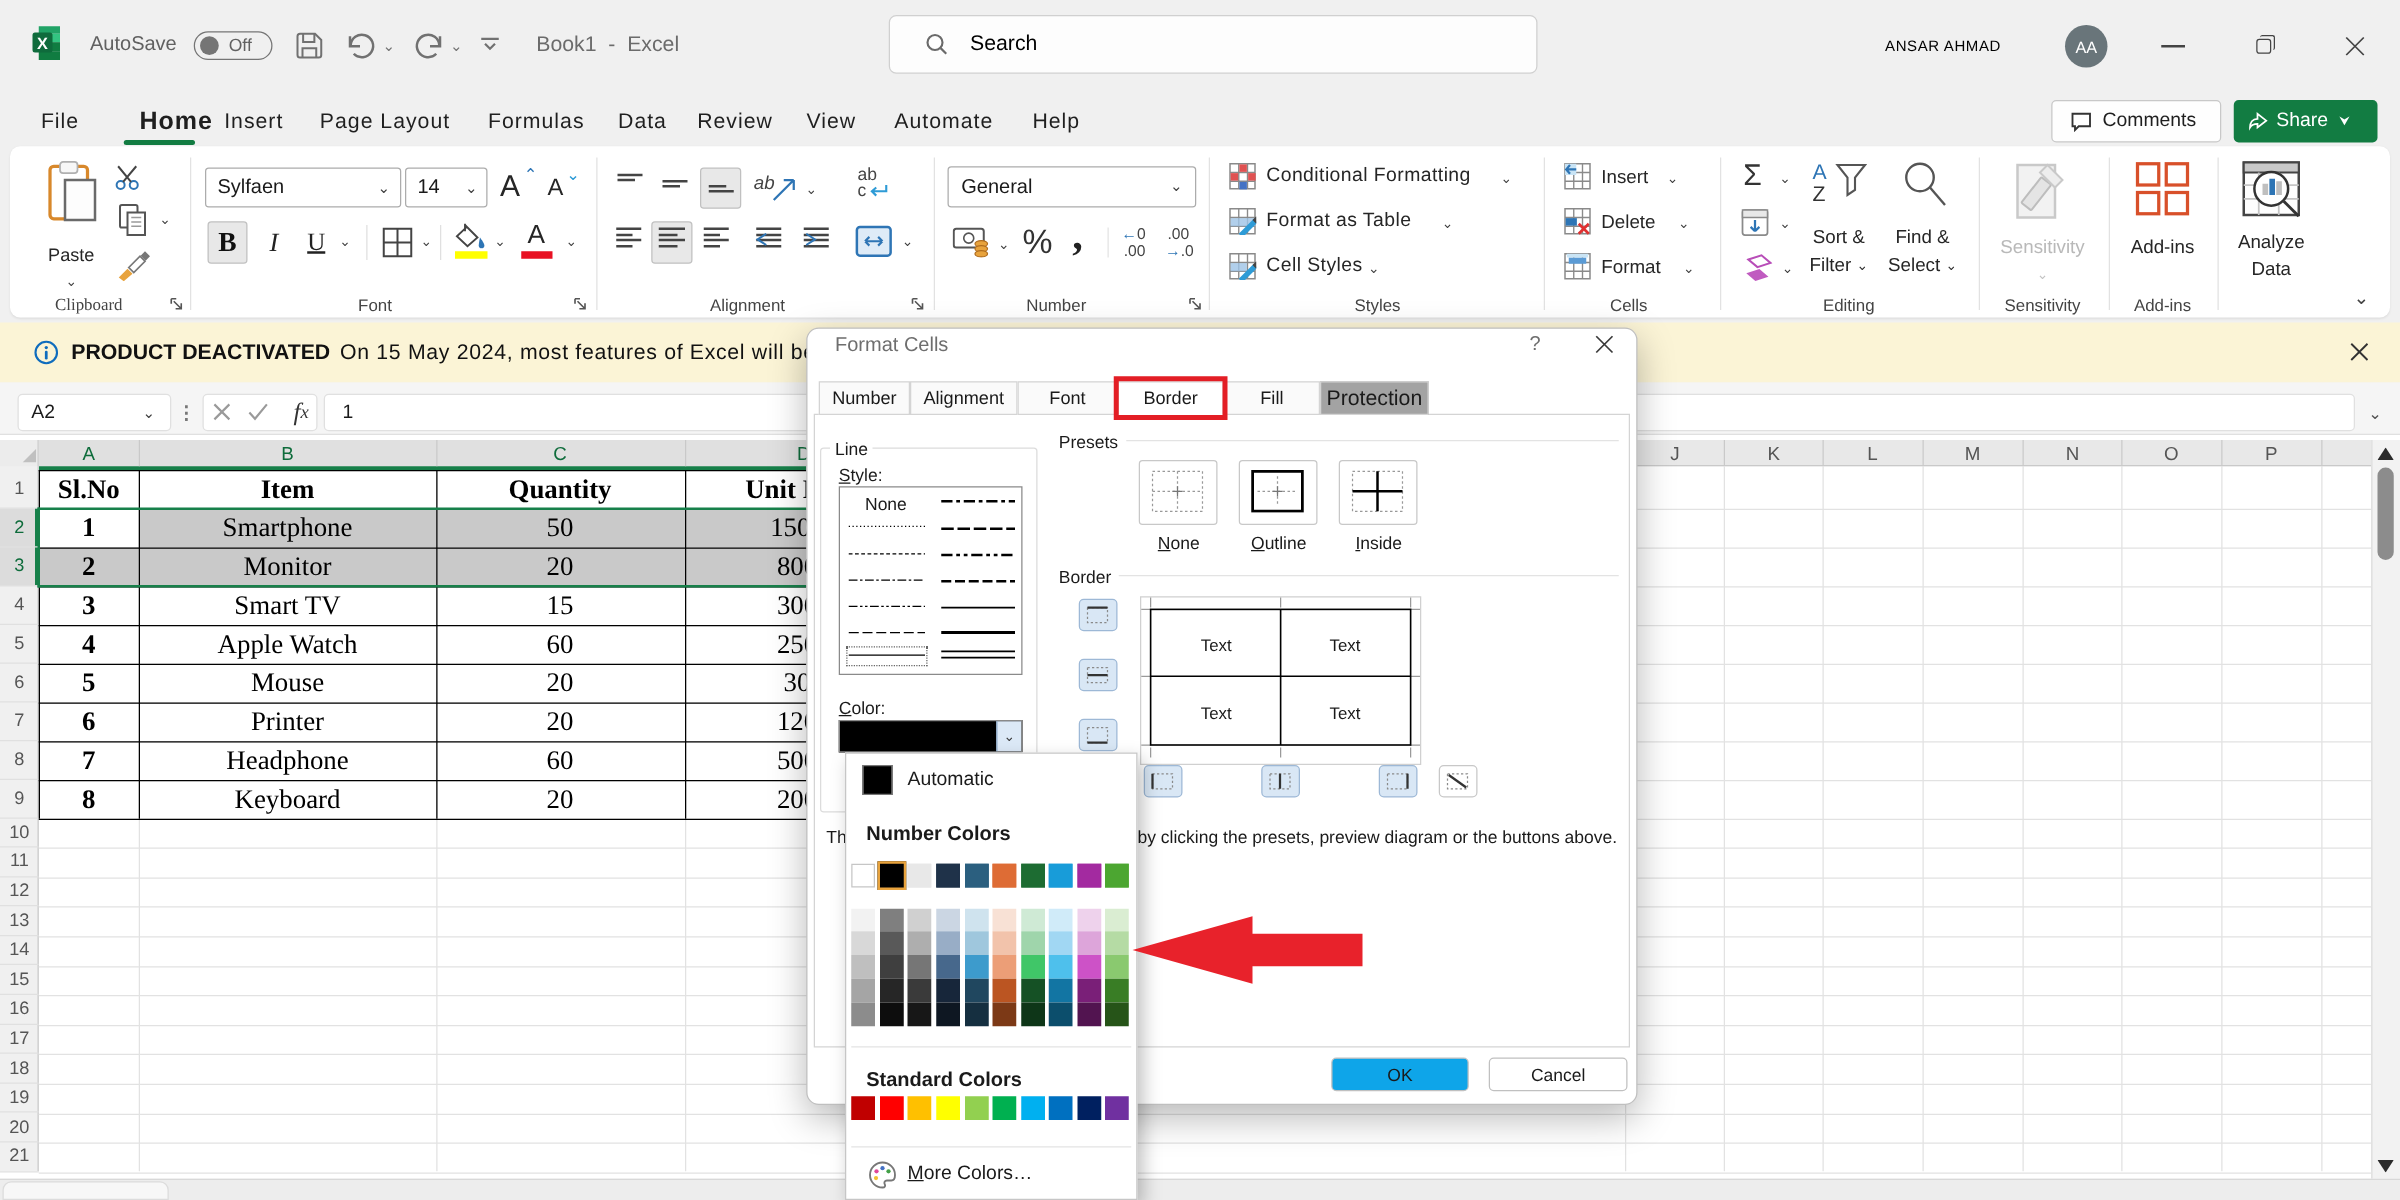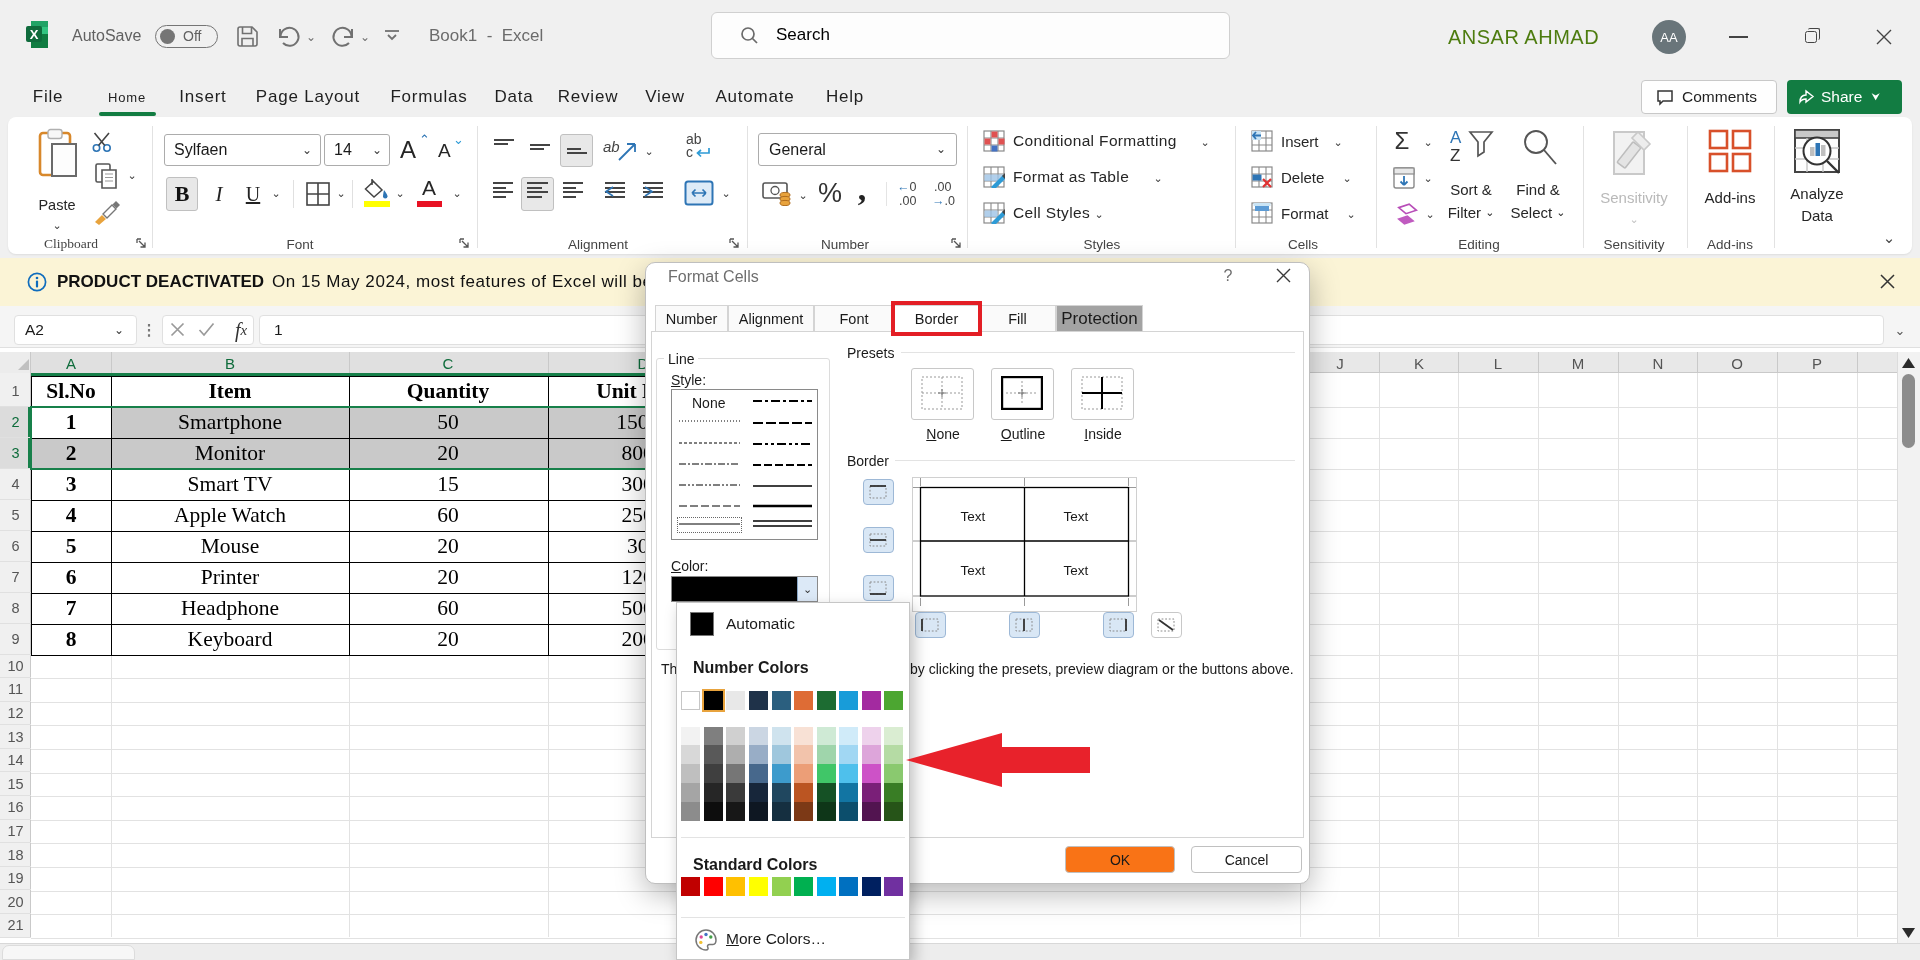--- a/index.html
+++ b/index.html
@@ -43,30 +43,30 @@
 <path d="M1 2 H15"></path>
     <path d="M4 6 L8 10 L12 6"></path>
 </svg>
 <div class="ab cl" style="left:429px;top:24px;height:24px;font-size:17px;color:#6b6b6b;">Book1&nbsp;&nbsp;-&nbsp;&nbsp;Excel</div>
 <div class="ab" style="left:711px;top:12px;width:519px;height:47px;background:#FDFDFD;border:1px solid #D0D0D0;border-radius:6px;"></div>
 <svg class="ab" style="left:740px;top:26px;" width="19" height="19" viewBox="0 0 19 19" fill="none" stroke="#6a6a6a" stroke-width="1.7">
 <circle cx="8" cy="8" r="6"></circle>
     <path d="M12.5 12.5 L17 17"></path>
 </svg>
 <div class="ab cl" style="left:776px;top:23px;height:24px;font-size:17px;color:#000000;">Search</div>
-<div class="ab cl" style="left:1448px;top:25px;height:24px;font-size:20px;color:#4d7c0f;letter-spacing:.5px;">ANSAR AHMAD</div>
+<div class="ab cl" style="left:1508px;top:25px;height:24px;font-size:12px;color:#000000;letter-spacing:.5px;">ANSAR AHMAD</div>
 <div class="ab ct" style="left:1652px;top:20px;width:34px;height:34px;border-radius:50%;background:#69757A;color:#fff;font-size:13px;">AA</div>
 <div class="ab" style="left:1729px;top:36px;width:19px;height:2px;background:#444;"></div>
 <div class="ab" style="left:1805px;top:31px;width:12px;height:12px;border:1.5px solid #444;border-radius:2.5px;"></div>
 <div class="ab" style="left:1808px;top:28px;width:12px;height:12px;border-top:1.5px solid #444;border-right:1.5px solid #444;border-radius:2px;background:transparent;"></div>
 <svg class="ab" style="left:1876px;top:29px;" width="16" height="16" viewBox="0 0 16 16" stroke="#444" stroke-width="1.4">
     <path d="M1 1 L15 15 M15 1 L1 15"></path>
   </svg>
 <div class="ab ct" style="left:-22px;top:84px;width:140px;height:26px;font-size:17px;letter-spacing:0.8px;font-weight:normal;color:#1f1f1f;">File</div>
-<div class="ab ct" style="left:57px;top:84px;width:140px;height:26px;font-size:13px;letter-spacing:0.8px;font-weight:normal;color:#1f1f1f;">Home</div>
+<div class="ab ct" style="left:71px;top:84px;width:140px;height:26px;font-size:20px;letter-spacing:0.8px;font-weight:bold;color:#1f1f1f;">Home</div>
 <div class="ab ct" style="left:133px;top:84px;width:140px;height:26px;font-size:17px;letter-spacing:0.8px;font-weight:normal;color:#1f1f1f;">Insert</div>
 <div class="ab ct" style="left:238px;top:84px;width:140px;height:26px;font-size:17px;letter-spacing:0.8px;font-weight:normal;color:#1f1f1f;">Page Layout</div>
 <div class="ab ct" style="left:359px;top:84px;width:140px;height:26px;font-size:17px;letter-spacing:0.8px;font-weight:normal;color:#1f1f1f;">Formulas</div>
 <div class="ab ct" style="left:444px;top:84px;width:140px;height:26px;font-size:17px;letter-spacing:0.8px;font-weight:normal;color:#1f1f1f;">Data</div>
 <div class="ab ct" style="left:518px;top:84px;width:140px;height:26px;font-size:17px;letter-spacing:0.8px;font-weight:normal;color:#1f1f1f;">Review</div>
 <div class="ab ct" style="left:595px;top:84px;width:140px;height:26px;font-size:17px;letter-spacing:0.8px;font-weight:normal;color:#1f1f1f;">View</div>
 <div class="ab ct" style="left:685px;top:84px;width:140px;height:26px;font-size:17px;letter-spacing:0.8px;font-weight:normal;color:#1f1f1f;">Automate</div>
 <div class="ab ct" style="left:775px;top:84px;width:140px;height:26px;font-size:17px;letter-spacing:0.8px;font-weight:normal;color:#1f1f1f;">Help</div>
 <div class="ab" style="left:99px;top:112px;width:57px;height:3.5px;background:#127C42;border-radius:2px;"></div>
 <div class="ab cl" style="left:1641px;top:80px;width:136px;height:34px;background:#FEFEFE;border:1px solid #C8C8C8;border-radius:4px;">
@@ -648,21 +648,21 @@
 <rect x="8.5" y="10.5" width="208" height="108.5"></rect>
 <path d="M8.5 64 H216.5 M112.5 10.5 V119"></path>
 </g>
   </svg>
 <div class="ab ct" style="left:948px;top:507px;width:50px;height:18px;font-size:13.5px;color:#1a1a1a;">Text</div>
 <div class="ab ct" style="left:1051px;top:507px;width:50px;height:18px;font-size:13.5px;color:#1a1a1a;">Text</div>
 <div class="ab ct" style="left:948px;top:561px;width:50px;height:18px;font-size:13.5px;color:#1a1a1a;">Text</div>
 <div class="ab ct" style="left:1051px;top:561px;width:50px;height:18px;font-size:13.5px;color:#1a1a1a;">Text</div>
 <div class="ab" style="left:661px;top:661px;font-size:14px;color:#1a1a1a;">Th</div>
 <div class="ab" style="left:910px;top:661px;font-size:14px;color:#1a1a1a;">by clicking the presets, preview diagram or the buttons above.</div>
-<div class="ab ct" style="left:1065px;top:846px;width:110px;height:27px;background:#f97316;border:1px solid #C0C0C0;border-radius:4px;font-size:14px;color:#1a1a1a;">OK</div>
+<div class="ab ct" style="left:1065px;top:846px;width:110px;height:27px;background:#0ea5e9;border:1px solid #C0C0C0;border-radius:4px;font-size:14px;color:#1a1a1a;">OK</div>
 <div class="ab ct" style="left:1191px;top:846px;width:111px;height:27px;background:#fff;border:1px solid #C0C0C0;border-radius:4px;font-size:14px;color:#1a1a1a;">Cancel</div>
 <div class="ab" style="left:676px;top:602px;width:234px;height:358px;background:#fff;border:1px solid #C6C6C6;box-shadow:4px 6px 14px rgba(0,0,0,0.25);"></div>
 <div class="ab" style="left:690px;top:612px;width:24px;height:24px;background:#000;border:1px solid #777;"></div>
 <div class="ab cl" style="left:726px;top:614px;height:20px;font-size:15.5px;color:#1a1a1a;">Automatic</div>
 <div class="ab cl" style="left:693px;top:658px;height:20px;font-size:16px;font-weight:bold;color:#1a1a1a;">Number Colors</div>
 <div class="ab" style="left:681.3px;top:690.5px;width:19px;height:19px;background:#FFFFFF;border:1px solid #C6C6C6;"></div>
 <div class="ab" style="left:701.8px;top:688.5px;width:23px;height:23px;border:2px solid #E8A33D;background:#000;"></div>
 <div class="ab" style="left:726.4px;top:690.5px;width:19px;height:19px;background:#E8E8E8;border:1px solid #E8E8E8;"></div>
 <div class="ab" style="left:748.9px;top:690.5px;width:19px;height:19px;background:#1F3249;border:1px solid #1F3249;"></div>
 <div class="ab" style="left:771.5px;top:690.5px;width:19px;height:19px;background:#2B5F7F;border:1px solid #2B5F7F;"></div>

